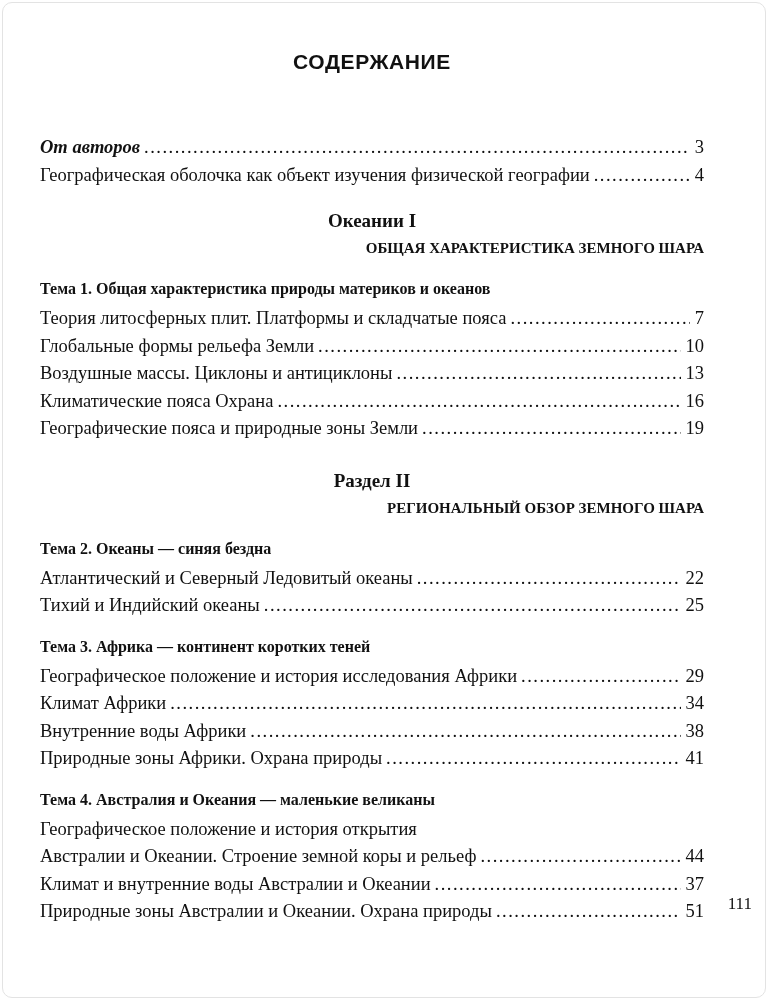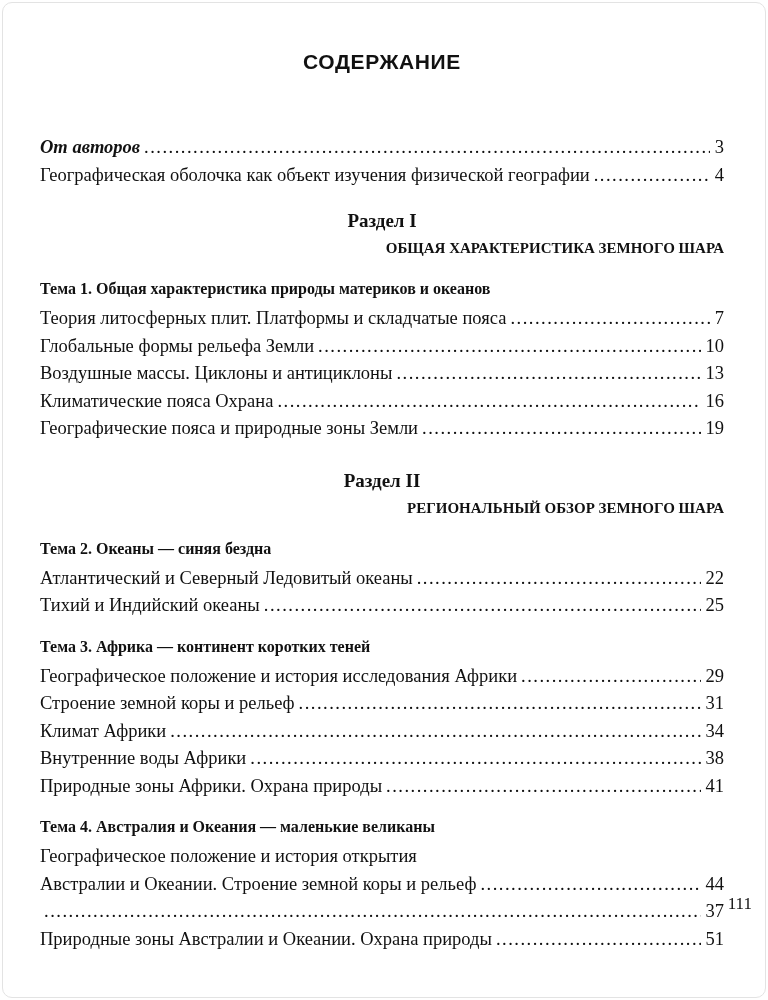--- a/index.html
+++ b/index.html
@@ -13,21 +13,21 @@
     overflow: hidden;
   }
   .page-frame {
     position: absolute;
     inset: 2px;
     border: 1px solid #e3e3e3;
     border-radius: 10px;
     pointer-events: none;
   }
   .page {
-    padding: 50px 44px 0 40px;
+    padding: 50px 64px 0 40px;
   }
   .doc-title {
     text-align: center;
     font-family: "Liberation Sans", sans-serif;
     font-weight: bold;
     font-size: 21px;
     letter-spacing: 0.6px;
     margin-bottom: 60px;
   }
   .entry {
@@ -101,21 +101,21 @@
     <span class="leader"></span>
     <span class="entry-page">3</span>
   </div>
   <div class="entry">
     <span class="entry-label">Географическая оболочка как объект изучения физической географии</span>
     <span class="leader"></span>
     <span class="entry-page">4</span>
   </div>
 
   <div class="section-heading">
-    <div class="section-kicker">Раздел I</div>
+    <div class="section-kicker">Океании I</div>
     <div class="section-title">ОБЩАЯ ХАРАКТЕРИСТИКА ЗЕМНОГО ШАРА</div>
   </div>
 
   <div class="theme-heading">Тема 1. Общая характеристика природы материков и океанов</div>
 
   <div class="entry">
     <span class="entry-label">Теория литосферных плит. Платформы и складчатые пояса</span>
     <span class="leader"></span>
     <span class="entry-page">7</span>
   </div>
@@ -159,25 +159,20 @@
   </div>
 
   <div class="theme-heading">Тема 3. Африка — континент коротких теней</div>
 
   <div class="entry">
     <span class="entry-label">Географическое положение и история исследования Африки</span>
     <span class="leader"></span>
     <span class="entry-page">29</span>
   </div>
   <div class="entry">
-    <span class="entry-label">Строение земной коры и рельеф</span>
-    <span class="leader"></span>
-    <span class="entry-page">31</span>
-  </div>
-  <div class="entry">
     <span class="entry-label">Климат Африки</span>
     <span class="leader"></span>
     <span class="entry-page">34</span>
   </div>
   <div class="entry">
     <span class="entry-label">Внутренние воды Африки</span>
     <span class="leader"></span>
     <span class="entry-page">38</span>
   </div>
   <div class="entry">
@@ -192,20 +187,21 @@
     <span class="entry-label">Географическое положение и история открытия</span>
     <span class="leader"></span>
     <span class="entry-page"></span>
   </div>
   <div class="entry">
     <span class="entry-label">Австралии и Океании. Строение земной коры и рельеф</span>
     <span class="leader"></span>
     <span class="entry-page">44</span>
   </div>
   <div class="entry">
+    <span class="entry-label">Климат и внутренние воды Австралии и Океании</span>
     <span class="leader"></span>
     <span class="entry-page">37</span>
   </div>
   <div class="entry">
     <span class="entry-label">Природные зоны Австралии и Океании. Охрана природы</span>
     <span class="leader"></span>
     <span class="entry-page">51</span>
   </div>
 
 </div>

